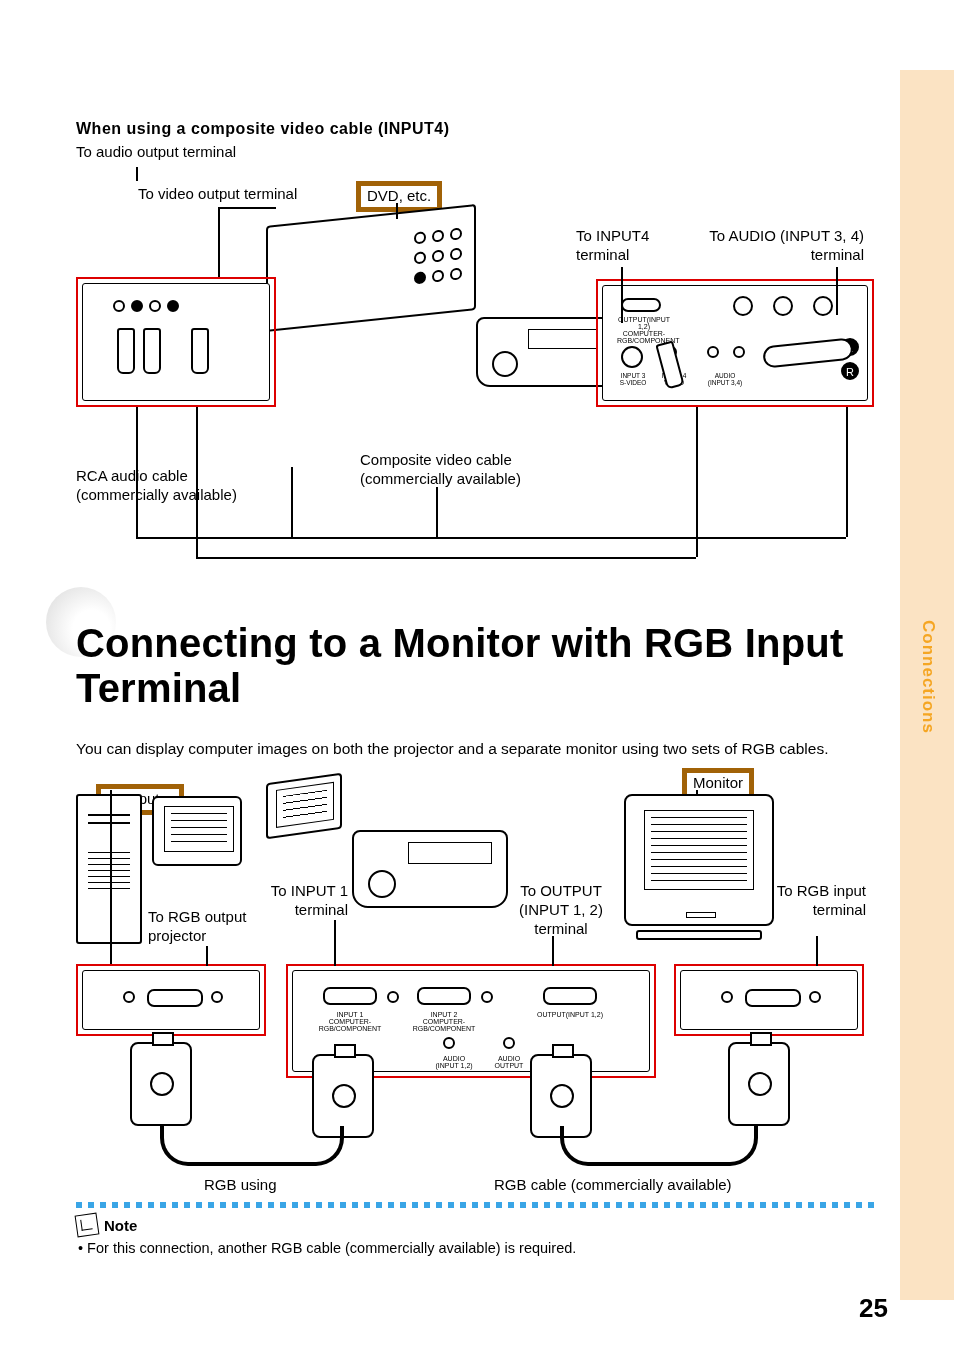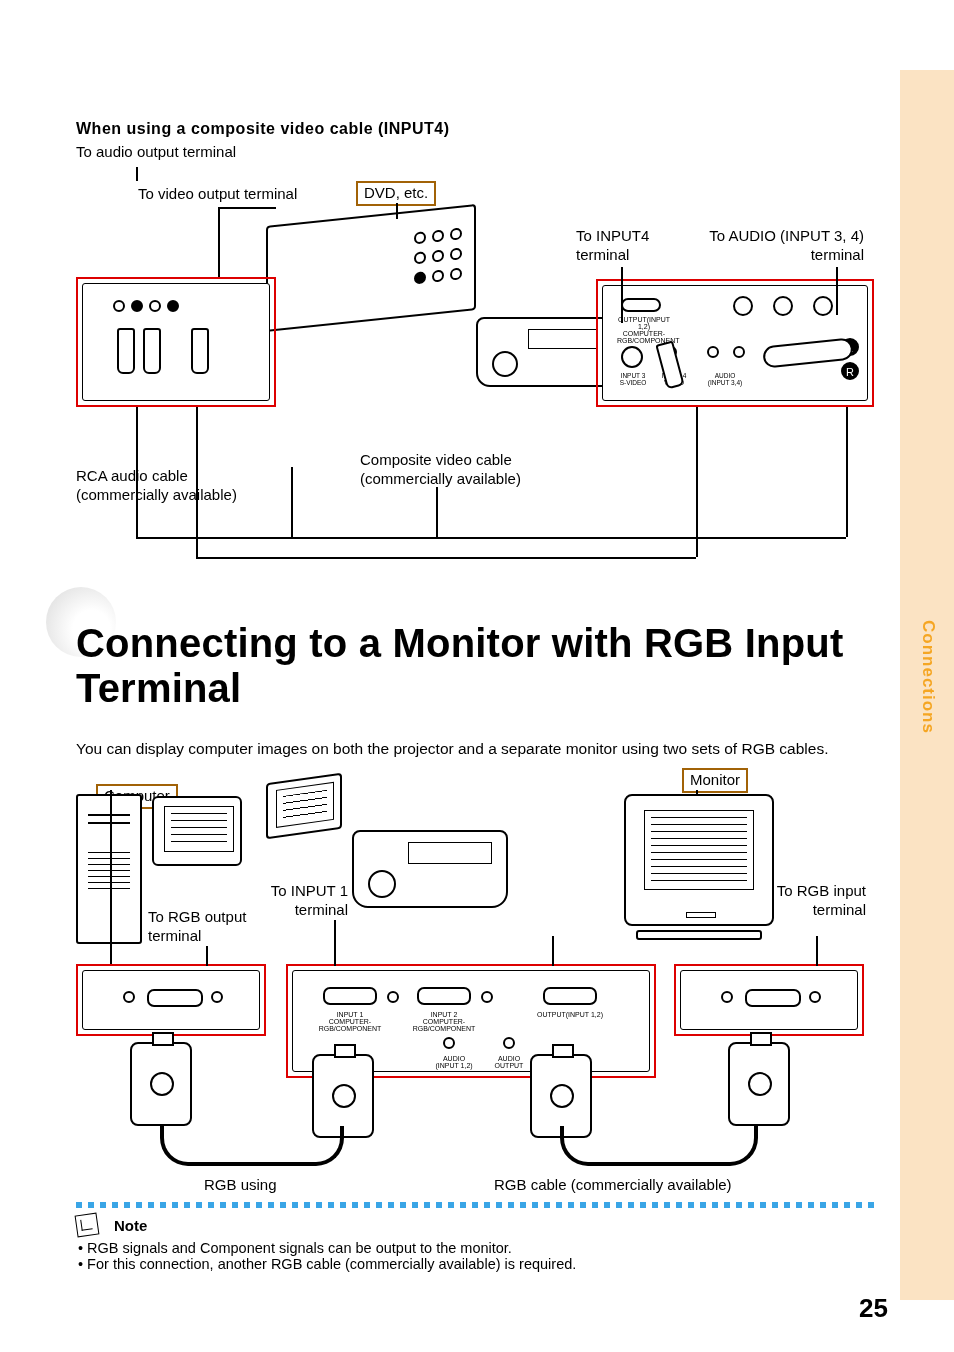--- a/index.html
+++ b/index.html
@@ -45,21 +45,21 @@
   }
   .small { font-size: 15px; line-height: 1.3; }
 
   .diagram1 {
     position: relative;
     width: 800px;
     height: 420px;
     margin-top: 6px;
   }
   .lbl { position: absolute; font-size: 15px; line-height: 1.25; }
-  .boxlbl { border: 2px solid #a16207; padding: 1px 6px; background: #fff; }
+  .boxlbl { border: 5px solid #a16207; padding: 1px 6px; background: #fff; }
 
   
   .device {
     position: absolute;
     background: #fff;
     border: 2px solid #000;
     border-radius: 3px;
   }
   .port-row { position: absolute; display: flex; gap: 6px; }
   .rca { width: 12px; height: 12px; border: 2px solid #000; border-radius: 50%; background: #fff; }
@@ -95,21 +95,21 @@
     width: 820px;
     height: 430px;
     margin-top: 8px;
   }
 
   .dotline {
     height: 6px;
     background: repeating-linear-gradient(90deg, #3aa5e6 0 6px, #fff 6px 12px);
     margin-top: 4px;
   }
-  .note-head { display: flex; align-items: center; gap: 16px; margin-top: 6px; }
+  .note-head { display: flex; align-items: center; gap: 6px; margin-top: 6px; }
   .note-icon {
     width: 22px; height: 22px; transform: rotate(-8deg);
     border: 1.5px solid #000; display: inline-block;
     position: relative;
   }
   .note-icon::before {
     content: ""; position: absolute; left: 4px; top: 4px; width: 10px; height: 10px;
     border-left: 1.5px solid #000; border-bottom: 1.5px solid #000;
   }
   .note-title { font-weight: bold; font-size: 15px; }
@@ -270,22 +270,23 @@
       <div style="position:absolute; left:14px; bottom:8px; width:28px; height:28px; border:2px solid #000; border-radius:50%;"></div>
       <div style="position:absolute; left:54px; top:10px; width:84px; height:22px; border:1px solid #000;"></div>
     </div>
 
     <div class="device" style="left:548px; top:26px; width:150px; height:132px; border-radius:8px;">
       <div class="scrlines" style="left:18px; top:14px; width:110px; height:80px;"></div>
       <div style="position:absolute; left:60px; bottom:6px; width:30px; height:6px; border:1.5px solid #000;"></div>
     </div>
     <div class="device" style="left:560px; top:162px; width:126px; height:10px; border-radius:3px;"></div>
 
-    <span class="lbl" style="left:72px; top:140px; width:120px;">To RGB output terminal</span>
+    <span class="lbl" style="left:72px; top:140px; width:120px;">To RGB output projector</span>
     <span class="lbl" style="left:172px; top:114px; width:100px; text-align:right;">To INPUT 1 terminal</span>
+    <span class="lbl" style="left:430px; top:114px; width:110px; text-align:center;">To OUTPUT (INPUT 1, 2) terminal</span>
     <span class="lbl" style="left:700px; top:114px; width:90px; text-align:right;">To RGB input terminal</span>
 
     <div class="redbox" style="left:0; top:196px; width:190px; height:72px;"></div>
     <div class="device" style="left:6px; top:202px; width:178px; height:60px; border:1.5px solid #000;">
       <div style="position:absolute; left:40px; top:20px;" class="rca"></div>
       <div class="vga" style="position:absolute; left:64px; top:18px; width:56px; height:18px;"></div>
       <div style="position:absolute; left:128px; top:20px;" class="rca"></div>
     </div>
 
     <div class="redbox" style="left:210px; top:196px; width:370px; height:114px;"></div>
@@ -355,19 +356,18 @@
     <span class="lbl" style="left:128px; top:408px;">RGB using</span>
     <span class="lbl" style="left:418px; top:408px;">RGB cable (commercially available)</span>
   </div>
 
   <div class="dotline"></div>
   <div class="note-head">
     <span class="note-icon"></span>
     <span class="note-title">Note</span>
   </div>
   <ul class="bullets">
-    <li>RGB signals and Component signals can be output to the monitor.</li>
     <li>For this connection, another RGB cable (commercially available) is required.</li>
   </ul>
 
 </div>
 
 <div class="pagenum">25</div>
 
 </body></html>

